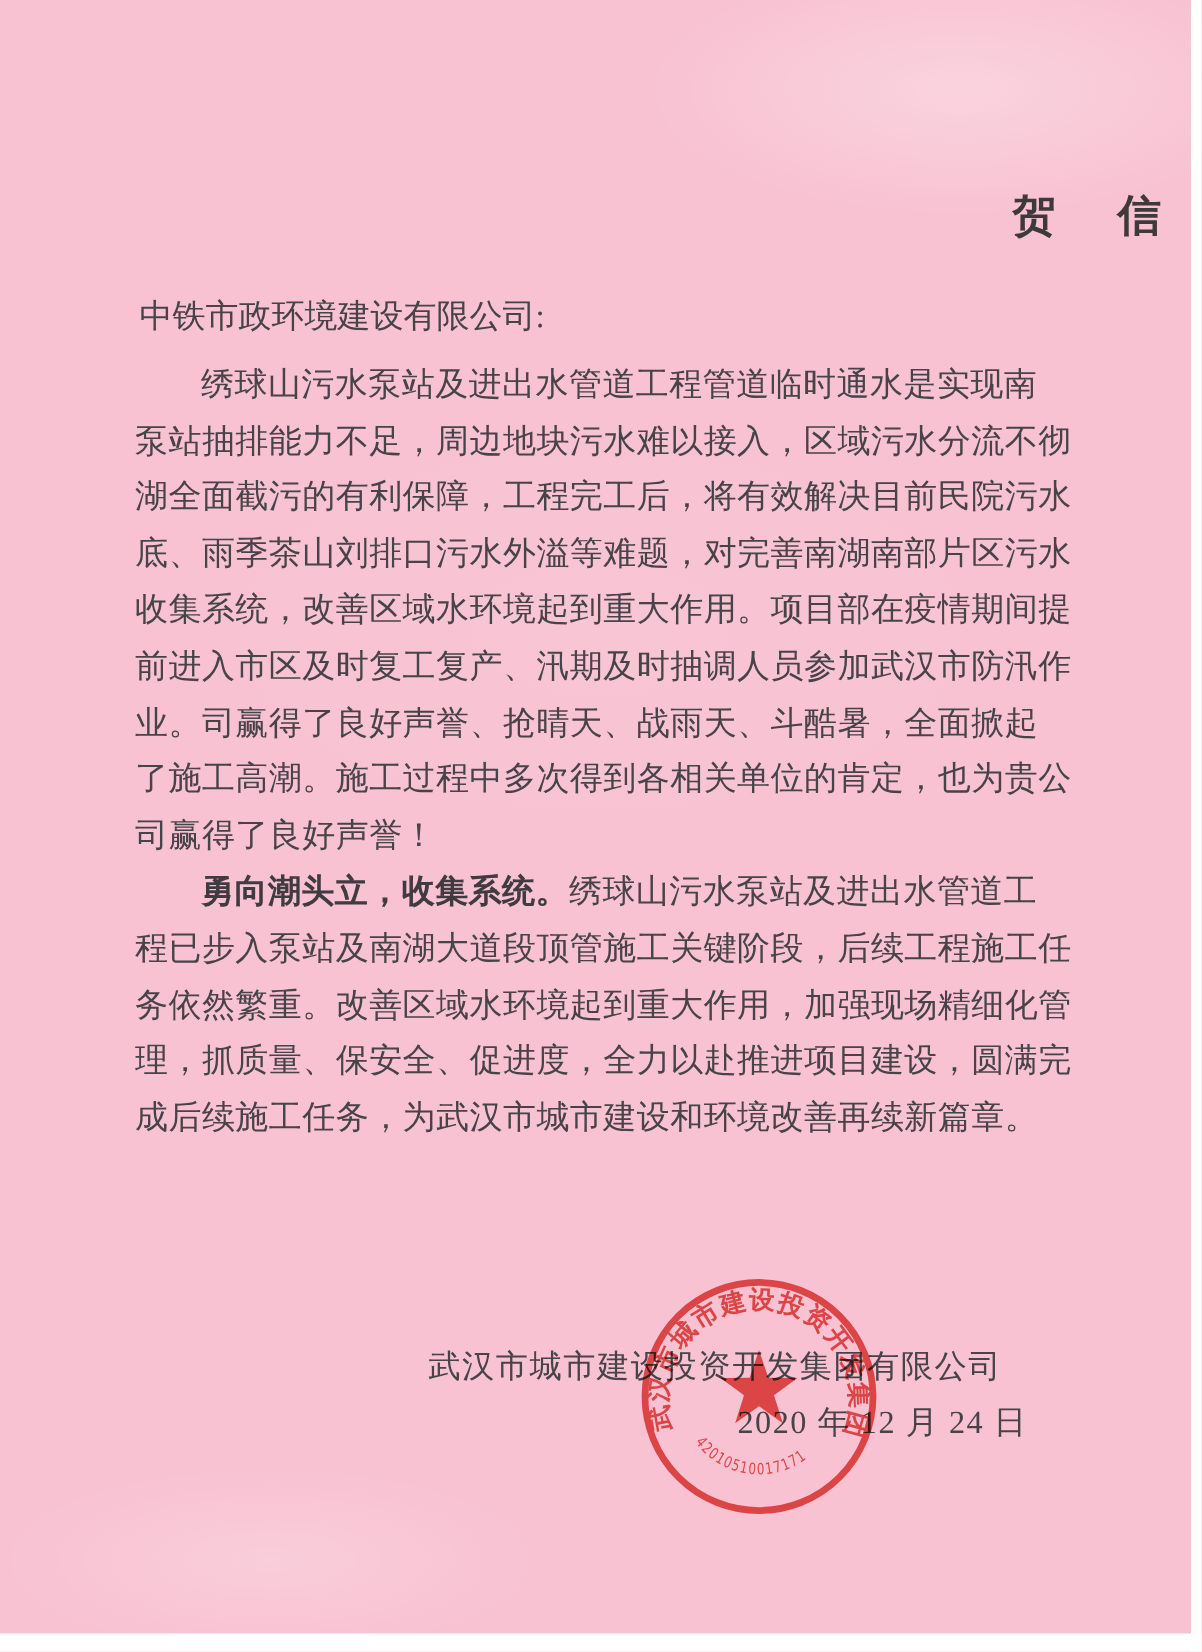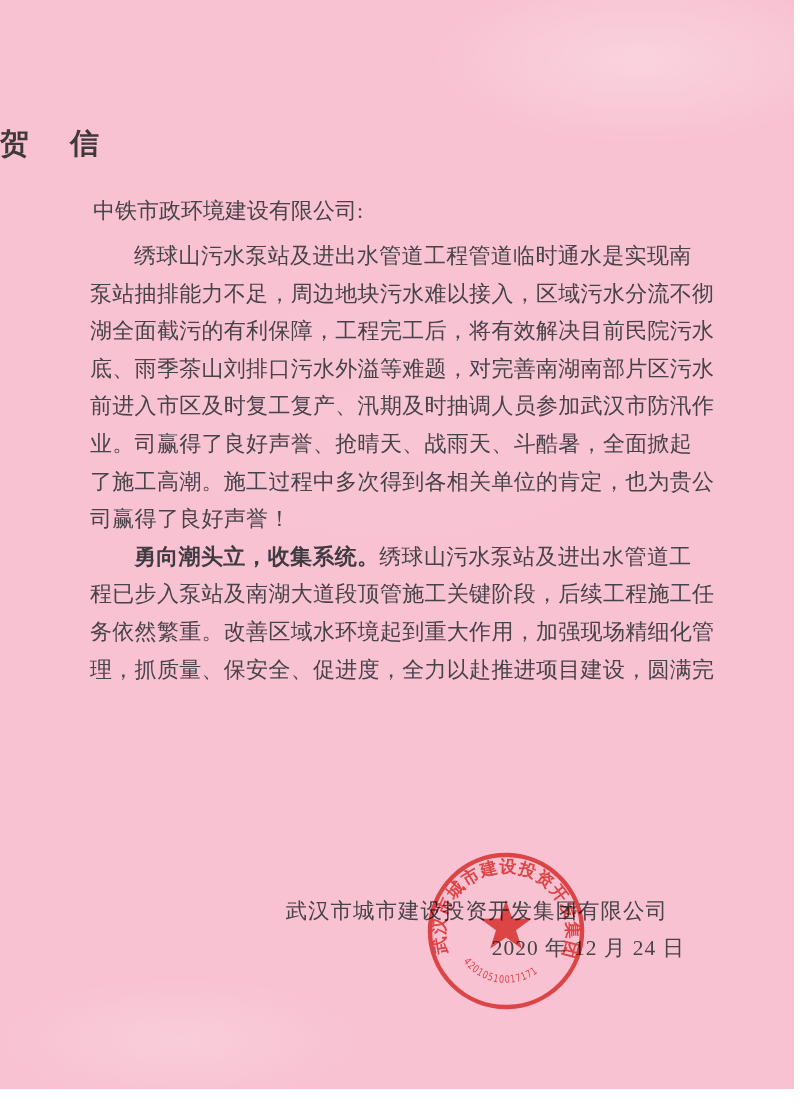--- a/index.html
+++ b/index.html
@@ -15,21 +15,21 @@
       radial-gradient(ellipse 300px 120px at 640px 60px, rgba(255,255,255,.28), rgba(255,255,255,0) 70%),
       radial-gradient(ellipse 260px 90px at 180px 1040px, rgba(255,255,255,.18), rgba(255,255,255,0) 70%),
       radial-gradient(ellipse 400px 200px at 400px 420px, rgba(255,255,255,.06), rgba(255,255,255,0) 70%),
       #f8c2d2;
   }
   .edge-right{position:absolute;right:0;top:0;width:7px;height:1101px;background:#ffffff;}
   .edge-bottom{position:absolute;left:0;bottom:0;width:801px;height:12px;background:#ffffff;}
 
   .title{
     position:absolute;left:0;top:124px;width:780px;
-    text-align:left;
+    text-align:right;
     font-size:29px;font-weight:600;color:#3e3a3c;
     letter-spacing:6px;
   }
   .salutation{
     position:absolute;left:93px;top:196px;
     font-size:22px;color:#474349;
   }
   .body-text{
     position:absolute;left:90px;top:237px;width:632px;
     font-size:22px;color:#474349;
@@ -65,31 +65,33 @@
   <div class="title">贺　信</div>
 
   <div class="salutation">中铁市政环境建设有限公司:</div>
 
   <div class="body-text">
     <div class="para">
         <div class="line">绣球山污水泵站及进出水管道工程管道临时通水是实现南</div>
         <div class="line">泵站抽排能力不足，周边地块污水难以接入，区域污水分流不彻</div>
         <div class="line">湖全面截污的有利保障，工程完工后，将有效解决目前民院污水</div>
         <div class="line">底、雨季茶山刘排口污水外溢等难题，对完善南湖南部片区污水</div>
+        <div class="line">收集系统，改善区域水环境起到重大作用。项目部在疫情期间提</div>
         <div class="line">前进入市区及时复工复产、汛期及时抽调人员参加武汉市防汛作</div>
         <div class="line">业。司赢得了良好声誉、抢晴天、战雨天、斗酷暑，全面掀起</div>
         <div class="line">了施工高潮。施工过程中多次得到各相关单位的肯定，也为贵公</div>
         <div class="line">司赢得了良好声誉！</div>
       </div>
     <div>
       <div class="line indent"><span class="bold-lead">勇向潮头立，收集系统。</span><span>绣球山污水泵站及进出水管道工</span></div>
       <div>
           <div class="line">程已步入泵站及南湖大道段顶管施工关键阶段，后续工程施工任</div>
           <div class="line">务依然繁重。改善区域水环境起到重大作用，加强现场精细化管</div>
           <div class="line">理，抓质量、保安全、促进度，全力以赴推进项目建设，圆满完</div>
+          <div class="line">成后续施工任务，为武汉市城市建设和环境改善再续新篇章。</div>
         </div>
     </div>
   </div>
 
   <div class="signature-row">武汉市城市建设投资开发集团有限公司</div>
   <div class="date-row">2020 年 12 月 24 日</div>
 
   <svg class="stamp" viewBox="0 0 164 164" xmlns="http://www.w3.org/2000/svg">
     <defs>
       <path id="ringPath" d="M 25,106 A 61,61 0 1 1 139,106" fill="none"></path>

